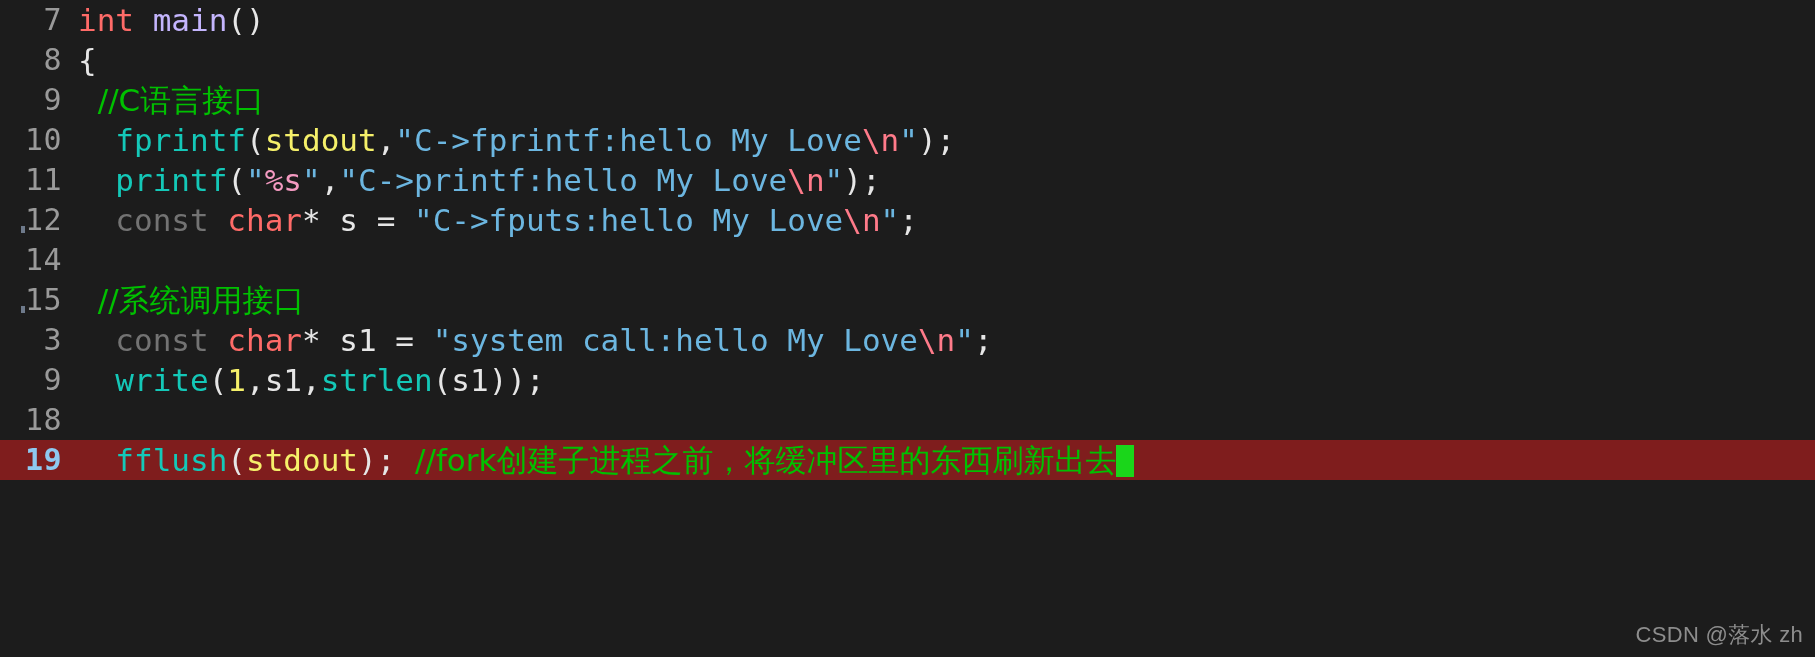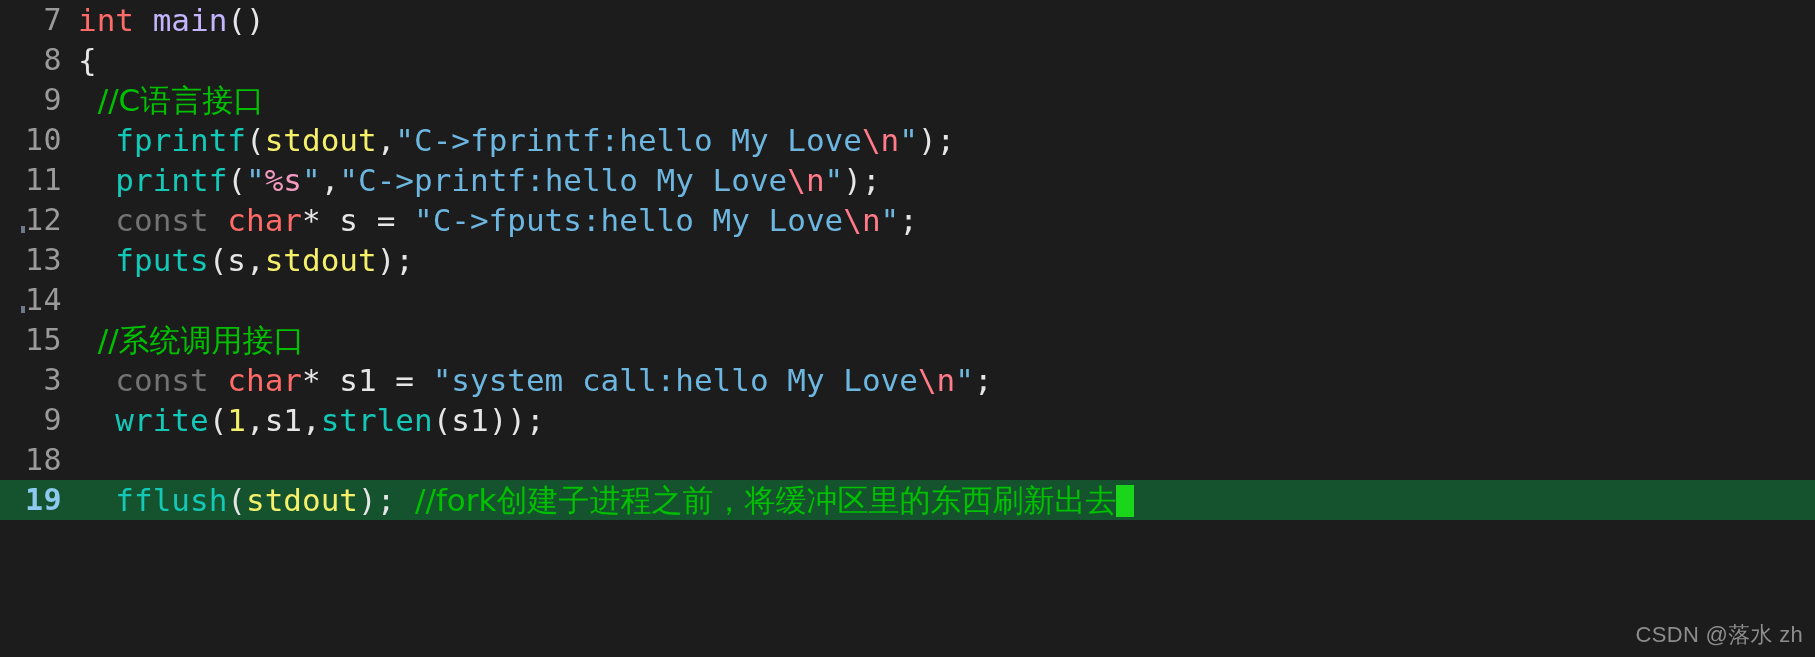--- a/index.html
+++ b/index.html
@@ -39,21 +39,21 @@
   }
 
   .line {
     position: relative;
     height: 40px;
     line-height: 40px;
     white-space: pre;
     font-size: 31px;
   }
   .line.active {
-    background: #14532d;
+    background: #7f1d1d;
   }
 
   .lineno {
     position: absolute;
     left: 0;
     top: 0;
     width: 62px;
     text-align: right;
     color: #9a9a9a;
     font-size: 30px;
@@ -114,21 +114,20 @@
   <div class="rail-mark" style="top:226px;"></div>
   <div class="rail-mark" style="top:306px;"></div>
 
   <div class="code-lines" id="code-lines">
       <div class="line"><span class="lineno">7</span><span class="content"><span class="t-type">int</span><span class="t-plain"> </span><span class="t-entry">main</span><span class="t-punct">()</span></span></div>
       <div class="line"><span class="lineno">8</span><span class="content"><span class="t-punct">{</span></span></div>
       <div class="line"><span class="lineno">9</span><span class="content"><span class="t-cmt cjk">  //C语言接口</span></span></div>
       <div class="line"><span class="lineno">10</span><span class="content"><span class="t-plain">  </span><span class="t-fn">fprintf</span><span class="t-punct">(</span><span class="t-macro">stdout</span><span class="t-punct">,</span><span class="t-str">"C-&gt;fprintf:hello My Love</span><span class="t-esc">\n</span><span class="t-str">"</span><span class="t-punct">);</span></span></div>
       <div class="line"><span class="lineno">11</span><span class="content"><span class="t-plain">  </span><span class="t-fn">printf</span><span class="t-punct">(</span><span class="t-str">"</span><span class="t-fmt">%s</span><span class="t-str">"</span><span class="t-punct">,</span><span class="t-str">"C-&gt;printf:hello My Love</span><span class="t-esc">\n</span><span class="t-str">"</span><span class="t-punct">);</span></span></div>
       <div class="line"><span class="lineno">12</span><span class="content"><span class="t-plain">  </span><span class="t-kw">const</span><span class="t-plain"> </span><span class="t-type">char</span><span class="t-punct">* s = </span><span class="t-str">"C-&gt;fputs:hello My Love</span><span class="t-esc">\n</span><span class="t-str">"</span><span class="t-punct">;</span></span></div>
-      <div class="line"><span class="lineno">13</span><span class="content"><span class="t-plain">  </span><span class="t-fn">fputs</span><span class="t-punct">(s,</span><span class="t-macro">stdout</span><span class="t-punct">);</span></span></div>
       <div class="line"><span class="lineno">14</span><span class="content"></span></div>
       <div class="line"><span class="lineno">15</span><span class="content"><span class="t-cmt cjk">  //系统调用接口</span></span></div>
       <div class="line"><span class="lineno">3</span><span class="content"><span class="t-plain">  </span><span class="t-kw">const</span><span class="t-plain"> </span><span class="t-type">char</span><span class="t-punct">* s1 = </span><span class="t-str">"system call:hello My Love</span><span class="t-esc">\n</span><span class="t-str">"</span><span class="t-punct">;</span></span></div>
       <div class="line"><span class="lineno">9</span><span class="content"><span class="t-plain">  </span><span class="t-fn">write</span><span class="t-punct">(</span><span class="t-num">1</span><span class="t-punct">,s1,</span><span class="t-fn">strlen</span><span class="t-punct">(s1));</span></span></div>
       <div class="line"><span class="lineno">18</span><span class="content"></span></div>
       <div class="line active"><span class="lineno">19</span><span class="content"><span class="t-plain">  </span><span class="t-fn">fflush</span><span class="t-punct">(</span><span class="t-macro">stdout</span><span class="t-punct">);</span><span class="t-cmt cjk">  //fork创建子进程之前，将缓冲区里的东西刷新出去</span><span class="cursor" style="background: rgb(26, 214, 26);"></span></span></div>
     </div>
 
   <div class="watermark">CSDN @落水 zh</div>
 </div>

